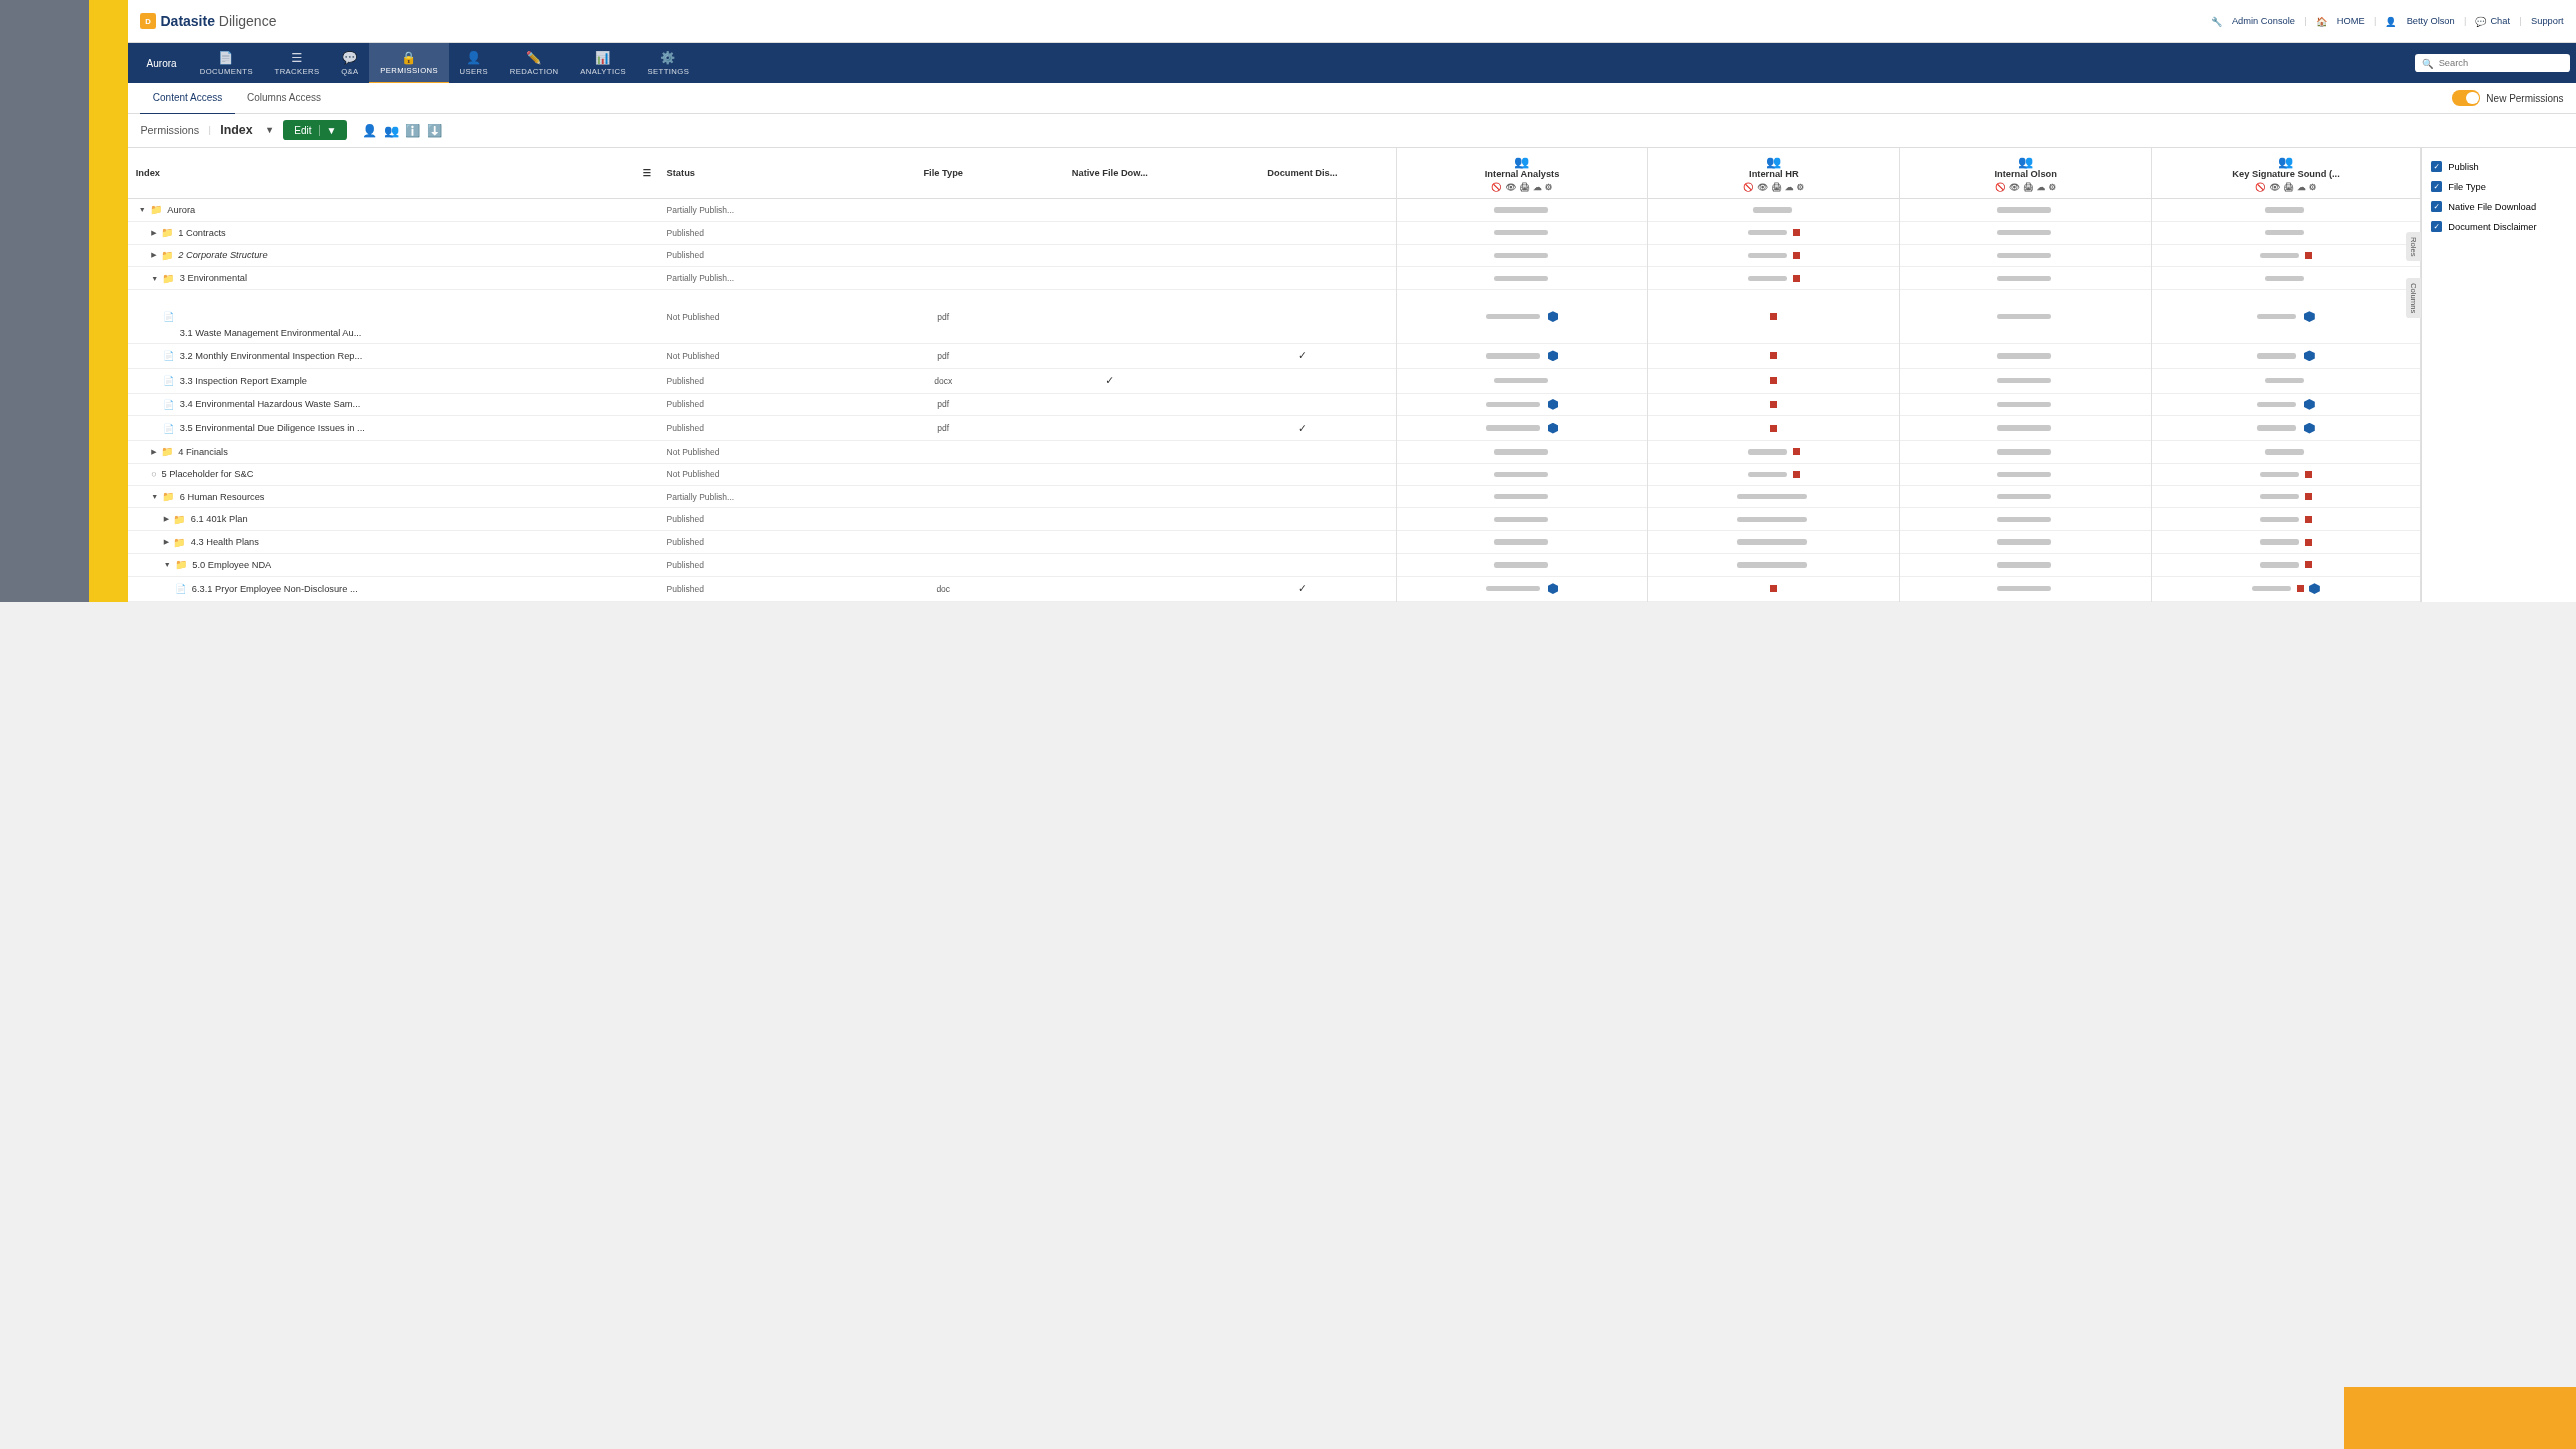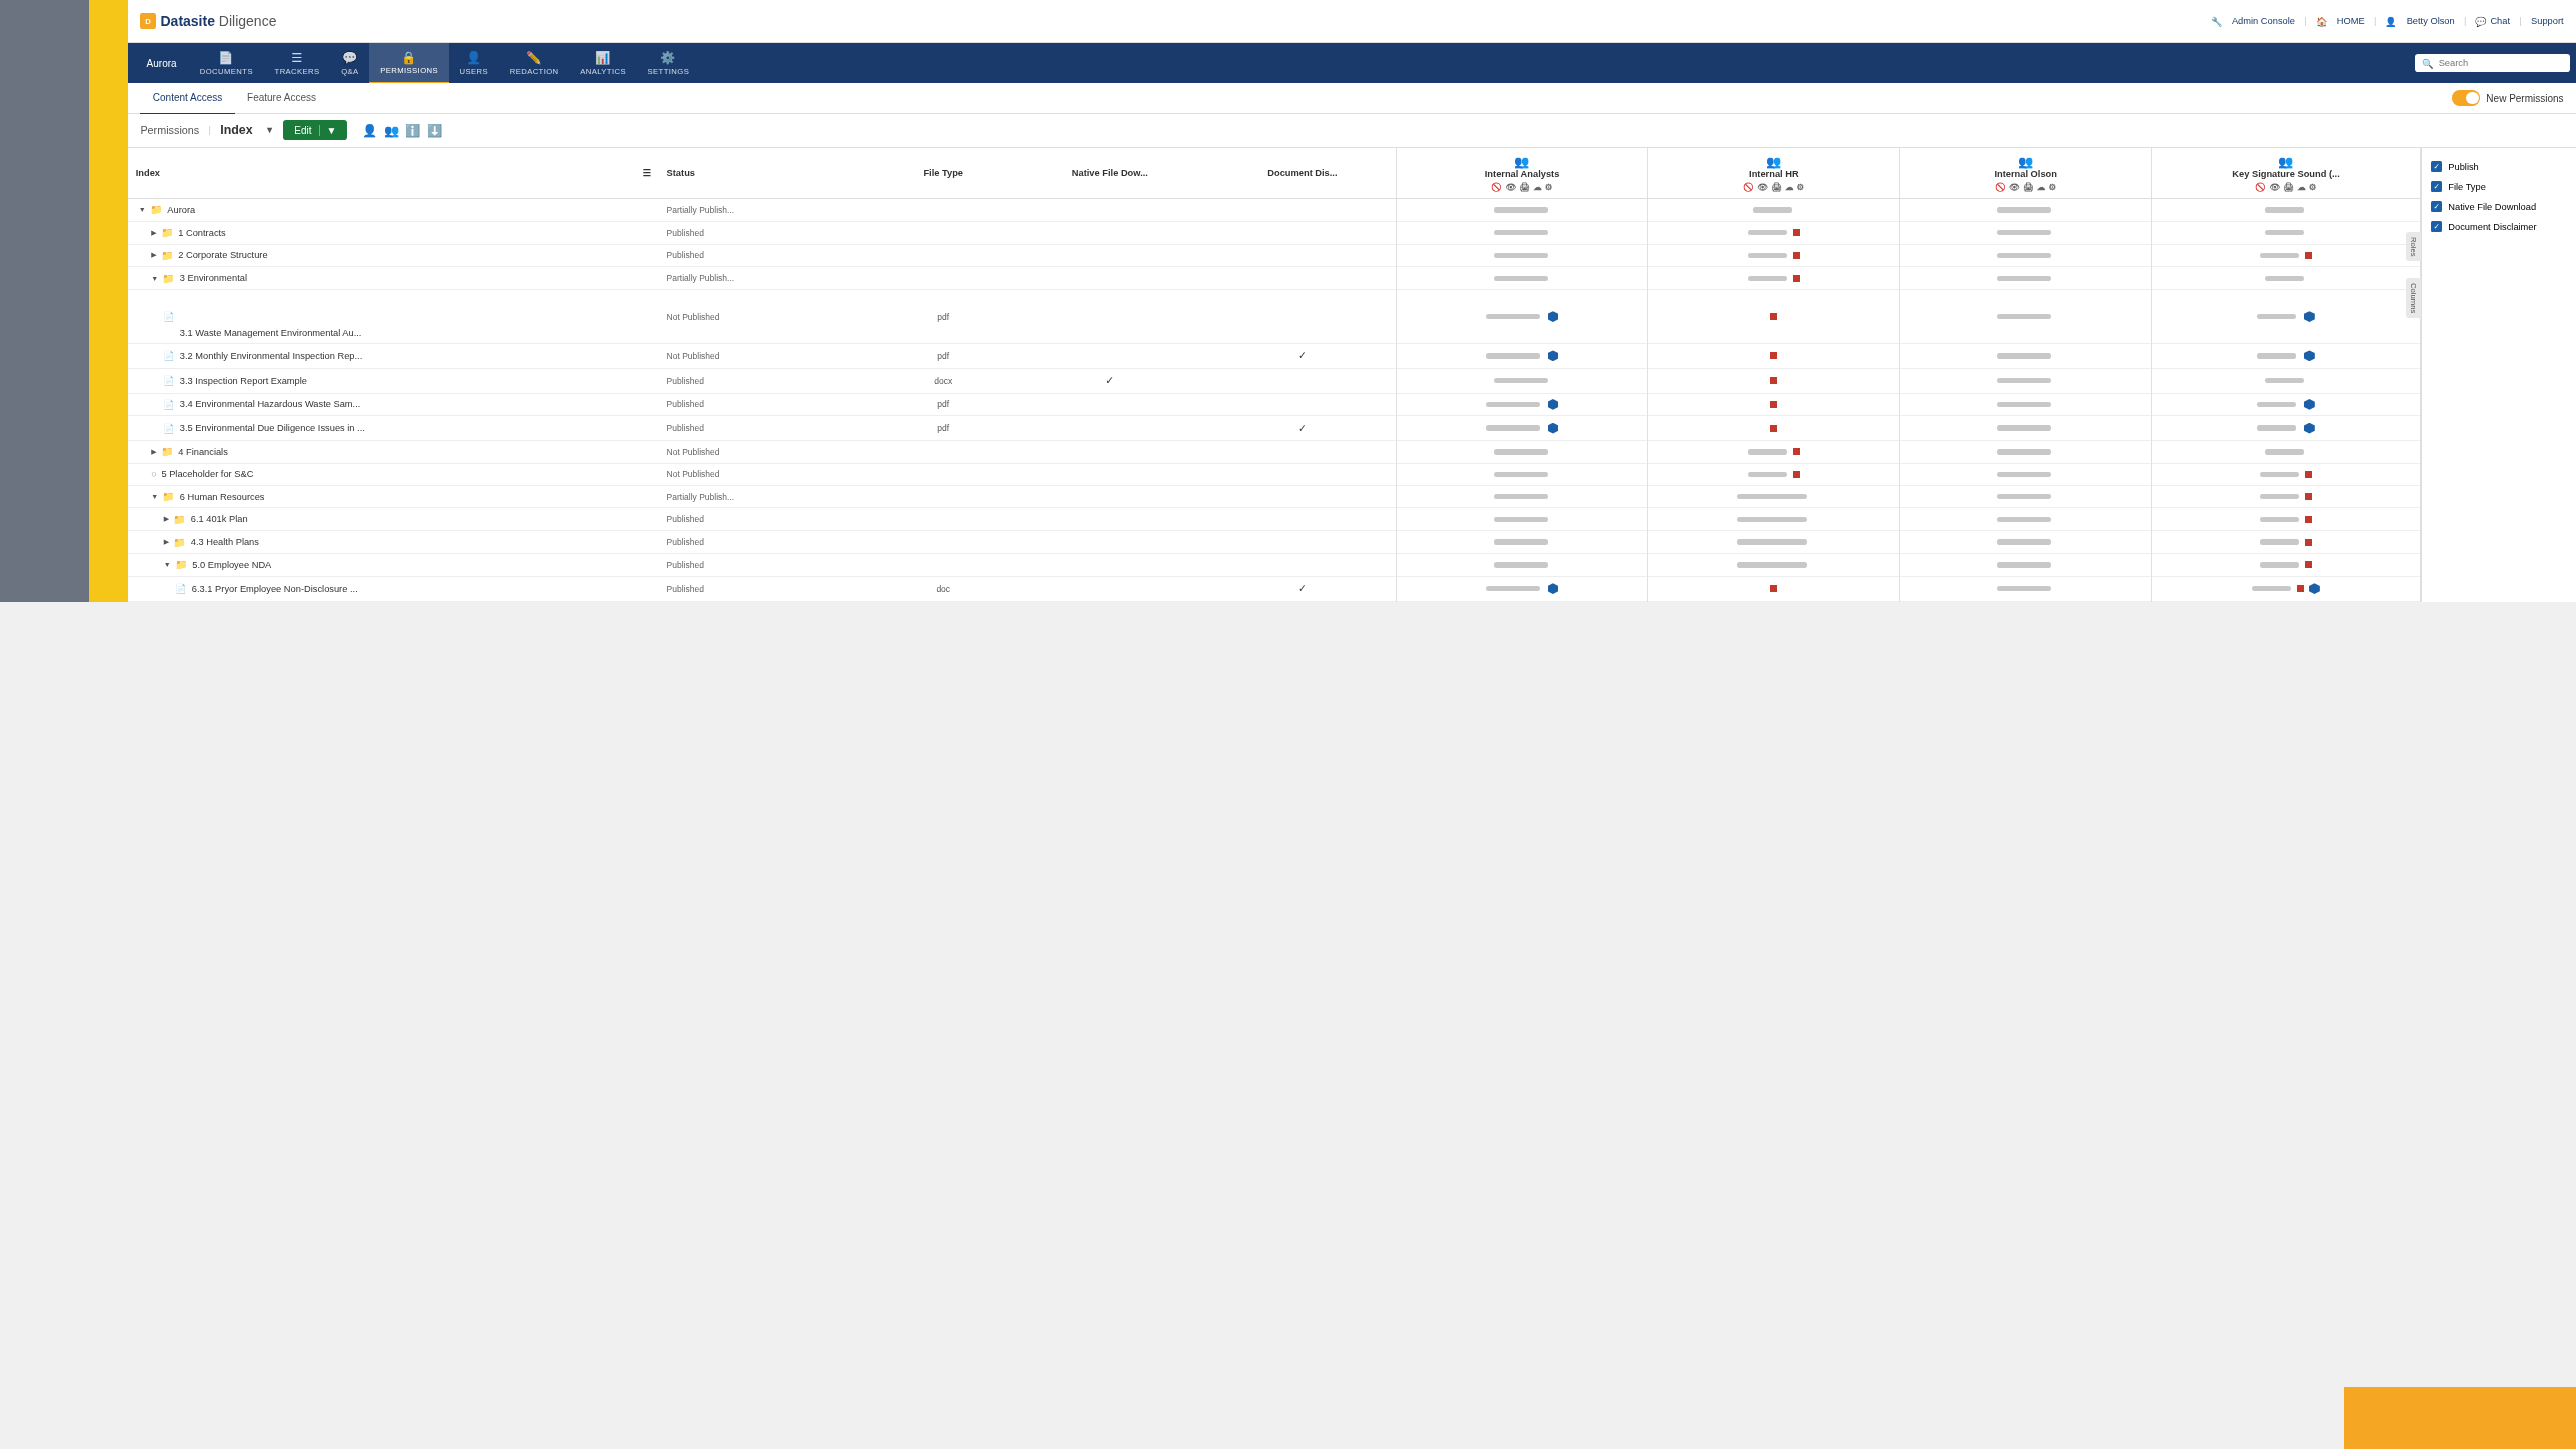--- a/index.html
+++ b/index.html
@@ -331,21 +331,21 @@
         <div class="search-box">
           <span>🔍</span>
           <input type="text" placeholder="Search" style="">
         </div>
       </div>
     </div>
 
     <div class="sub-nav">
       <div class="sub-nav-tabs">
         <div class="sub-tab active">Content Access</div>
-        <div class="sub-tab">Feature Access</div>
+        <div class="sub-tab">Columns Access</div>
       </div>
       <div class="new-permissions-toggle">
         <div class="toggle-switch"></div>
         <span>New Permissions</span>
       </div>
     </div>
 
     <div class="toolbar">
       <span class="toolbar-title">Permissions</span>
       <span class="toolbar-separator">|</span>
@@ -502,21 +502,21 @@
     <div style="display:flex;align-items:center;justify-content:center;gap:3.1px;">
                     <span style="display:inline-block;width:39px;height:5.4px;background:#c8c8c8;border-radius:2.3px;margin-right:3.1px;"></span>
                   </div>
   </td>
   </tr>
               <tr>
     <td class="col-index">
       <div class="row-item tree-indent-1">
         <span style="font-size:7px;color:#555;">▶</span>
         <span style="color:#1a3a6b;font-size:10px;">📁</span>
-        <span style="font-size:9.3px;">2 Corporate Structure</span>
+        <span style="font-size:9.3px;font-style:italic;">2 Corporate Structure</span>
       </div>
     </td>
     <td class="col-status">
       <span class="status-badge" style="font-size:8.5px;color:#666;">Published</span>
     </td>
     <td class="col-filetype cell-center"></td>
     <td class="col-native cell-center"></td>
     <td class="col-docdis cell-center"></td>
     <td class="col-group cell-center group-cell">
     <div style="display:flex;align-items:center;justify-content:center;gap:3.1px;">

